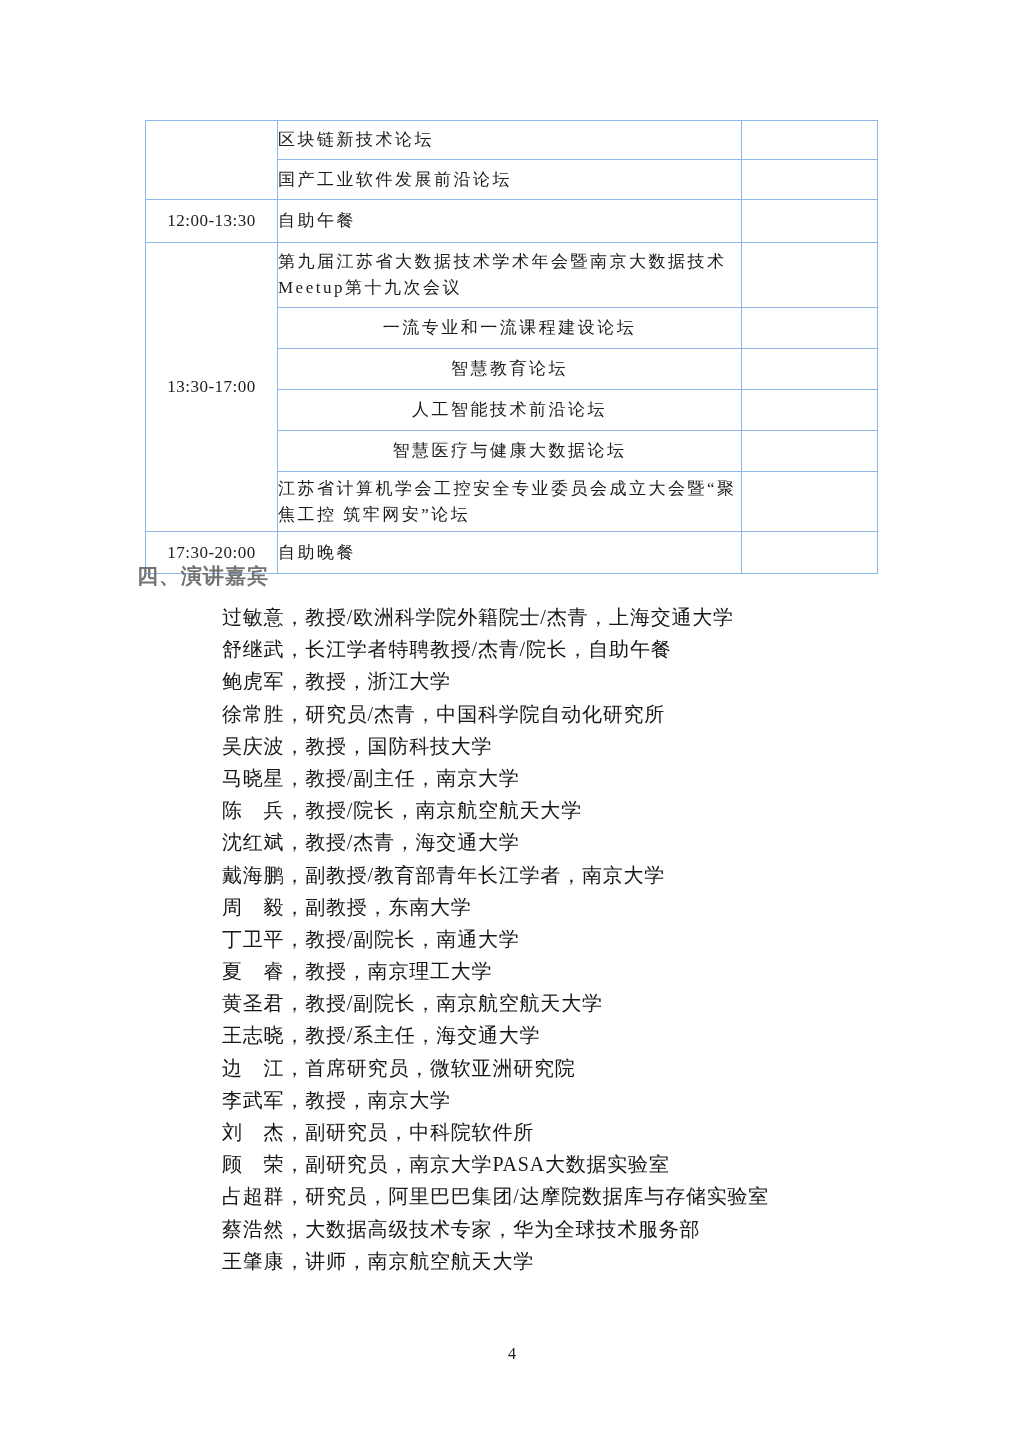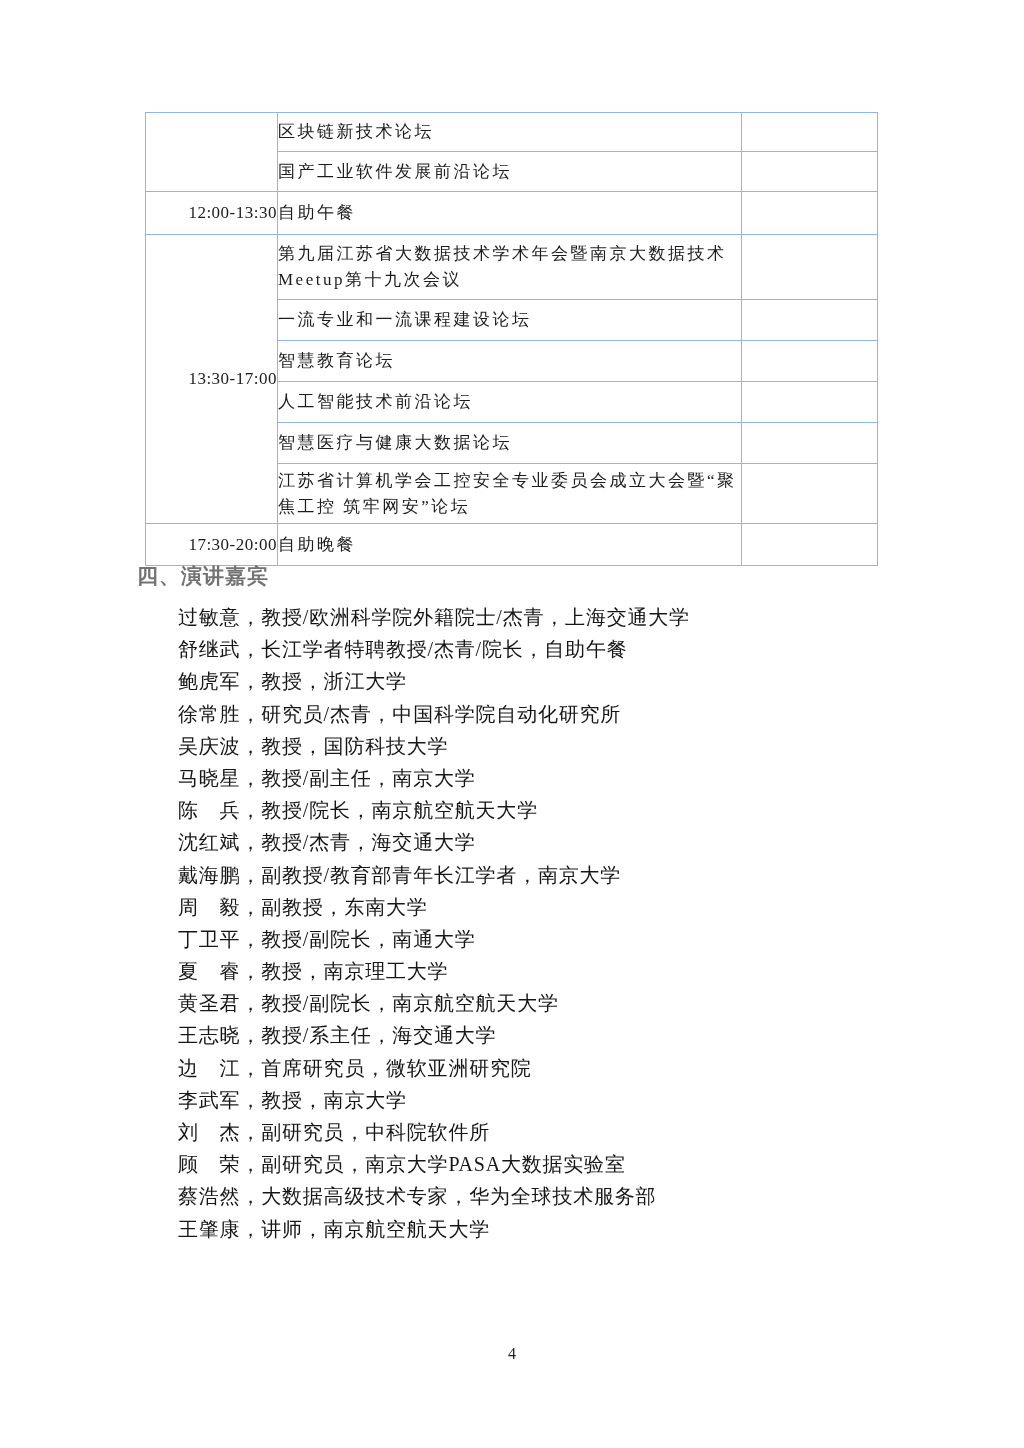--- a/index.html
+++ b/index.html
@@ -7,45 +7,45 @@
     position:relative;
     width:1024px; height:1448px;
     background:#ffffff;
     font-family:"Liberation Serif","DejaVu Serif",serif;
     color:#1c1c1c;
     overflow:hidden;
   }
 
   
   table.schedule {
-    position:absolute; left:145px; top:112px;
+    position:absolute; left:145px; top:120px;
     width:732px;
     border-collapse:collapse;
     table-layout:fixed;
   }
   table.schedule td {
     border:1px solid #8fb6ea;
     padding:0;
     vertical-align:middle;
     font-size:17px;
   }
   td.time {
-    text-align:right;
+    text-align:center;
     letter-spacing:0.5px;
     white-space:nowrap;
   }
   td.forum {
     padding-left:12px;
     padding-right:6px;
     letter-spacing:2.5px;
     line-height:26px;
   }
   tr.h39 { height:39px; }
   tr.h40 { height:40px; }
-  tr.h41 { height:41px; }
+  tr.h41 { height:41px;text-align:center; }
   tr.h42 { height:42px; }
   tr.h43 { height:43px; }
   tr.h60 { height:60px; }
   tr.h65 { height:65px; }
 
   
   .heading {
     position:absolute; left:137px; top:562px;
     margin:0;
     font-size:21px; font-weight:bold;
@@ -59,20 +59,21 @@
     margin:0; padding:0;
     list-style:none;
     font-size:20px;
     color:#161616;
   }
   ul.speakers li {
     height:32.2px;
     line-height:32.2px;
     letter-spacing:0.8px;
     white-space:nowrap;
+    margin-left:44px;
   }
 
   
   .pageno {
     position:absolute; top:1345px; left:0;
     width:100%;
     text-align:center;
     font-size:16px;
     color:#222;
   }
@@ -150,19 +151,20 @@
       <li>戴海鹏，副教授/教育部青年长江学者，南京大学</li>
       <li>周　毅，副教授，东南大学</li>
       <li>丁卫平，教授/副院长，南通大学</li>
       <li>夏　睿，教授，南京理工大学</li>
       <li>黄圣君，教授/副院长，南京航空航天大学</li>
       <li>王志晓，教授/系主任，海交通大学</li>
       <li>边　江，首席研究员，微软亚洲研究院</li>
       <li>李武军，教授，南京大学</li>
       <li>刘　杰，副研究员，中科院软件所</li>
       <li>顾　荣，副研究员，南京大学PASA大数据实验室</li>
+      <li>占超群，研究员，阿里巴巴集团/达摩院数据库与存储实验室</li>
       <li>蔡浩然，大数据高级技术专家，华为全球技术服务部</li>
       <li>王肇康，讲师，南京航空航天大学</li>
     </ul>
 
   <div class="pageno">4</div>
 
 </div>
 
 </body></html>

